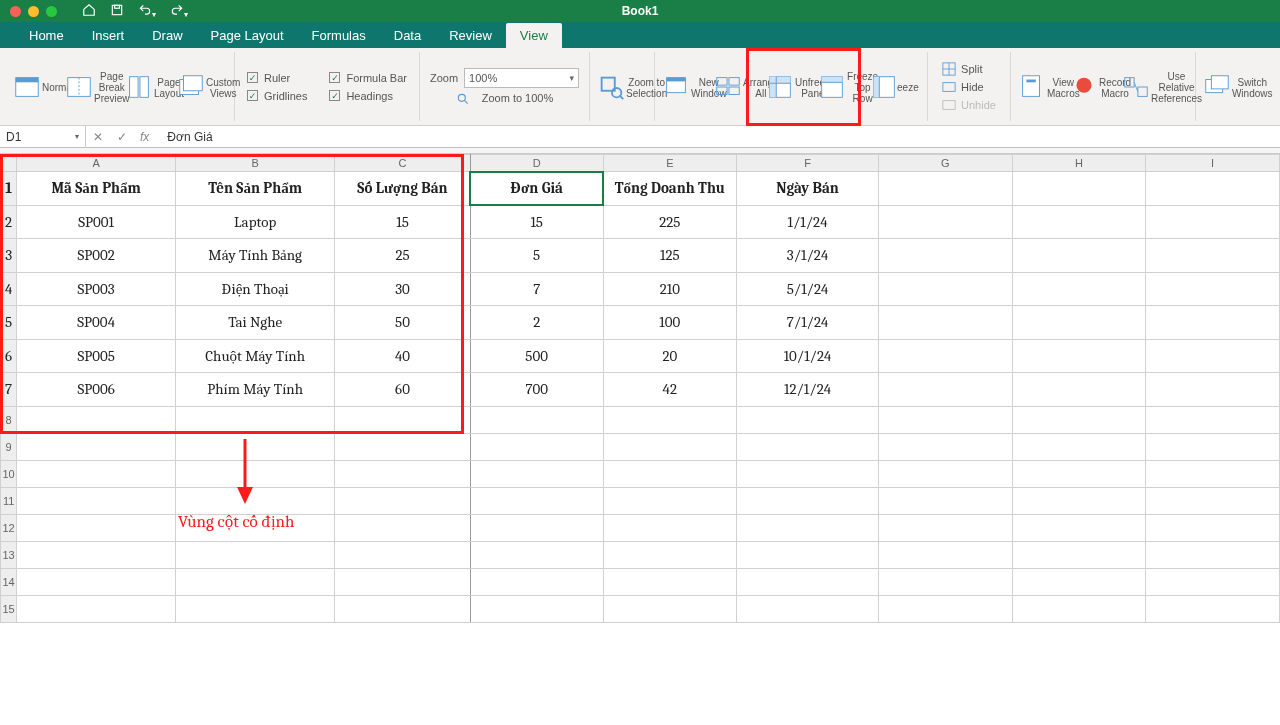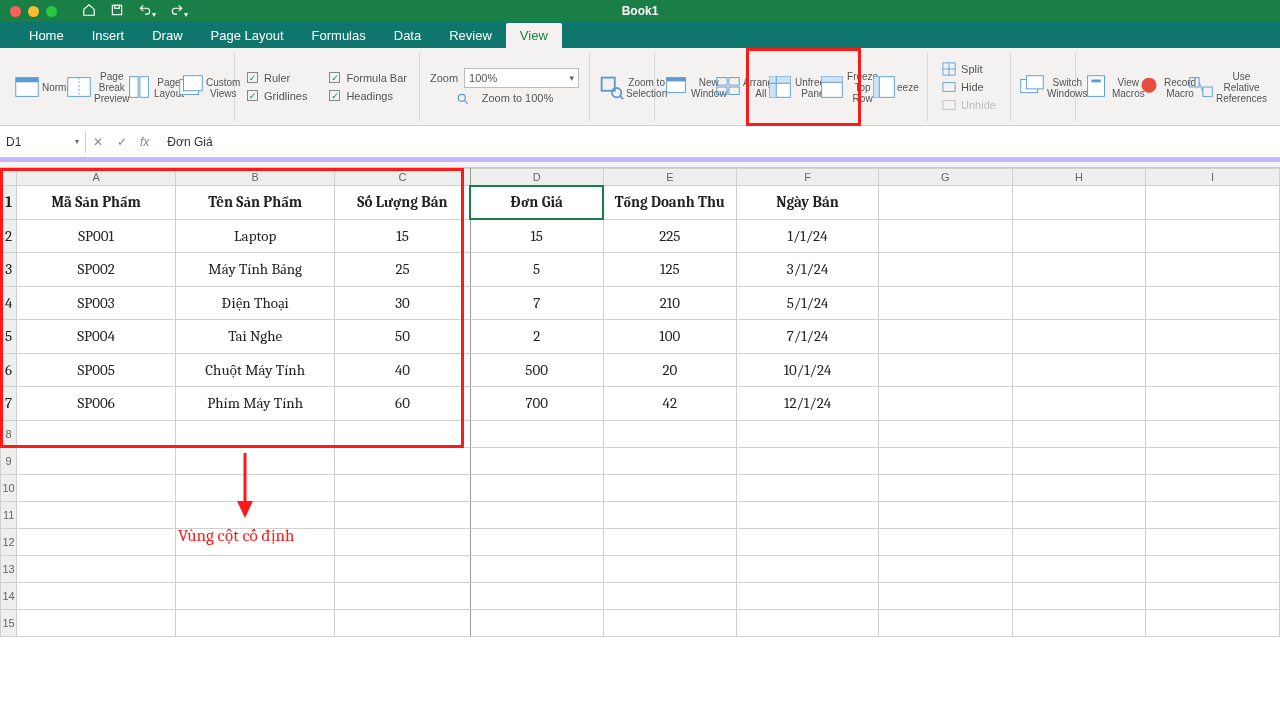--- a/index.html
+++ b/index.html
@@ -22,21 +22,21 @@
   .group:last-child { border-right:none; }
   .btn-v { display:flex; flex-direction:row; align-items:center; justify-content:flex-start; width:52px; height:66px; padding:2px 0; font-size:10px; color:#555; text-align:center; line-height:1.1; cursor:pointer; }
   .btn-v .ic { height:34px; display:flex; align-items:center; justify-content:center; }
   .btn-v span.lbl { margin-top:2px; }
   .grp-row { display:flex; }
   .chk { display:flex; align-items:center; font-size:11px; color:#555; padding:2px 6px; gap:6px; }
   .chk .box { width:11px; height:11px; border:1px solid #888; display:flex; align-items:center; justify-content:center; font-size:9px; color:#1a7f47; }
   .zoom-sel { border:1px solid #bbb; background:#fff; width:115px; height:20px; font-size:11px; padding:0 4px; display:flex; align-items:center; justify-content:space-between; margin-left:6px; }
   .zoom-sel::after { content:"▾"; font-size:9px; color:#666; }
   
-  .fbar { height:36px; display:flex; align-items:center; border-bottom:5px solid #c4b5fd; font-size:12px; }
+  .fbar { height:22px; display:flex; align-items:center; border-bottom:1px solid #c4b5fd; font-size:12px; }
   .namebox { width:86px; height:22px; border-right:1px solid #ccc; display:flex; align-items:center; padding:0 6px; justify-content:space-between; }
   .namebox::after { content:"▾"; font-size:8px; color:#666; }
   .fb-btn { width:24px; text-align:center; color:#888; }
   .fx { font-style:italic; color:#888; margin:0 12px 0 6px; }
   .fval { padding-left:6px; }
   
   .grid-wrap { position:relative; }
   table.sheet { border-collapse:collapse; table-layout:fixed; width:100%; }
   table.sheet th, table.sheet td { border:1px solid #d0d0d0; }
   table.sheet th { background:#eee; font-weight:normal; font-size:11px; color:#666; height:17px; }
@@ -262,61 +262,61 @@
         </div>
       <div class="small-item" style="color:#bbb">
           <svg class="ic16" viewBox="0 0 16 16" fill="none" stroke="#bbb">
             <rect x="1" y="3" width="14" height="10"></rect>
           </svg>
           <span>Unhide</span>
         </div>
     </div>
   </div>
   <div class="group">
+    <div class="grp-row">
+      <div class="btn-v">
+          <div class="ic">
+            <svg class="ic32" viewBox="0 0 32 32">
+              <rect x="6" y="4" width="18" height="22" fill="#fff" stroke="#5b9bd5"></rect>
+              <rect x="10" y="8" width="10" height="3" fill="#5b9bd5"></rect>
+            </svg>
+          </div>
+          <span class="lbl">View Macros</span>
+        </div>
+      <div class="btn-v">
+          <div class="ic">
+            <svg class="ic32" viewBox="0 0 32 32">
+              <circle cx="16" cy="14" r="8" fill="#e74c3c"></circle>
+            </svg>
+          </div>
+          <span class="lbl">Record Macro</span>
+        </div>
+      <div class="btn-v" style="width:68px">
+          <div class="ic">
+            <svg class="ic32" viewBox="0 0 32 32" fill="none" stroke="#5b9bd5">
+              <rect x="4" y="6" width="10" height="10"></rect>
+              <rect x="18" y="16" width="10" height="10"></rect>
+              <path d="M14 11 L18 21"></path>
+            </svg>
+          </div>
+          <span class="lbl">Use Relative References</span>
+        </div>
+    </div>
+  </div>
+  <div class="group">
       <div class="btn-v">
         <div class="ic">
           <svg class="ic32" viewBox="0 0 32 32">
             <rect x="4" y="8" width="18" height="14" fill="#fff" stroke="#5b9bd5"></rect>
             <rect x="10" y="4" width="18" height="14" fill="#fff" stroke="#5b9bd5"></rect>
           </svg>
         </div>
         <span class="lbl">Switch Windows</span>
       </div>
     </div>
-  <div class="group">
-    <div class="grp-row">
-      <div class="btn-v">
-          <div class="ic">
-            <svg class="ic32" viewBox="0 0 32 32">
-              <rect x="6" y="4" width="18" height="22" fill="#fff" stroke="#5b9bd5"></rect>
-              <rect x="10" y="8" width="10" height="3" fill="#5b9bd5"></rect>
-            </svg>
-          </div>
-          <span class="lbl">View Macros</span>
-        </div>
-      <div class="btn-v">
-          <div class="ic">
-            <svg class="ic32" viewBox="0 0 32 32">
-              <circle cx="16" cy="14" r="8" fill="#e74c3c"></circle>
-            </svg>
-          </div>
-          <span class="lbl">Record Macro</span>
-        </div>
-      <div class="btn-v" style="width:68px">
-          <div class="ic">
-            <svg class="ic32" viewBox="0 0 32 32" fill="none" stroke="#5b9bd5">
-              <rect x="4" y="6" width="10" height="10"></rect>
-              <rect x="18" y="16" width="10" height="10"></rect>
-              <path d="M14 11 L18 21"></path>
-            </svg>
-          </div>
-          <span class="lbl">Use Relative References</span>
-        </div>
-    </div>
-  </div>
 </div>
 
 <div class="fbar">
   <div class="namebox">
       <span>D1</span>
     </div>
   <div class="fb-btn">✕</div>
   <div class="fb-btn">✓</div>
   <div class="fx">fx</div>
   <div class="fval">Đơn Giá</div>

